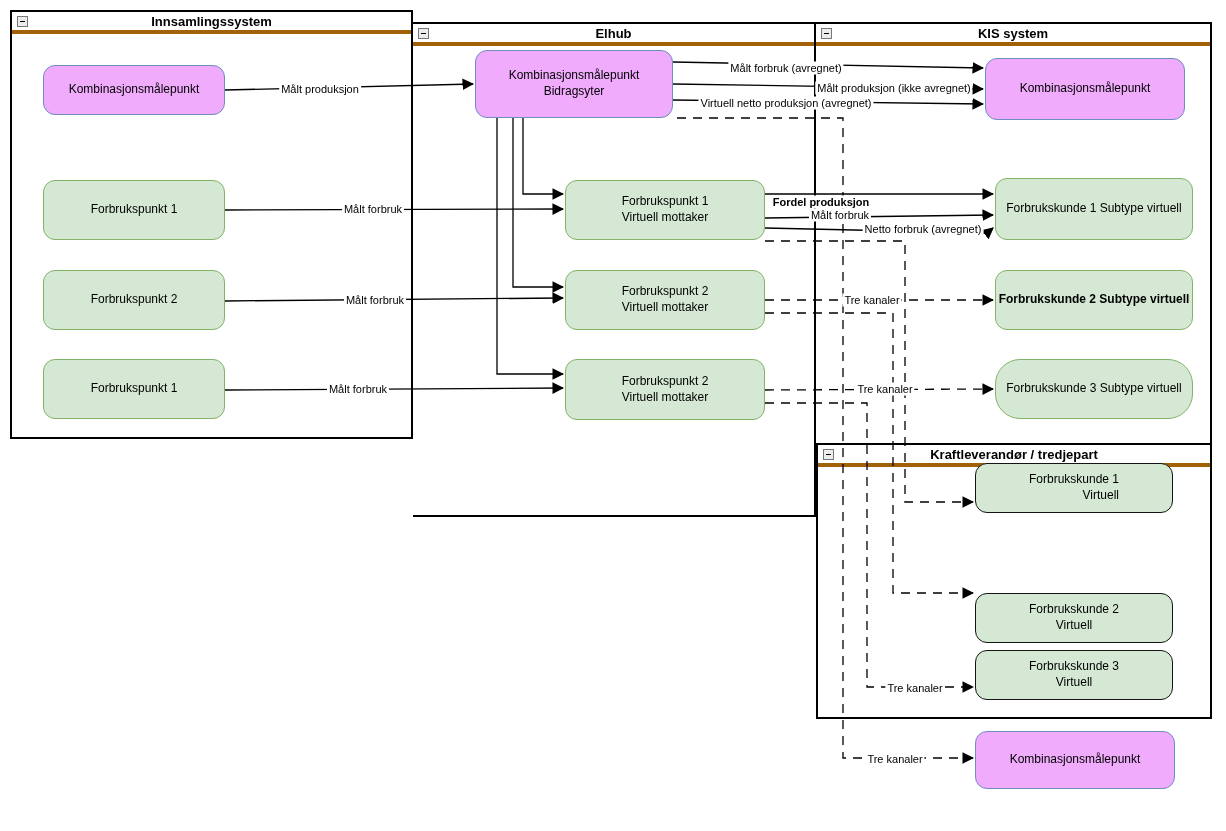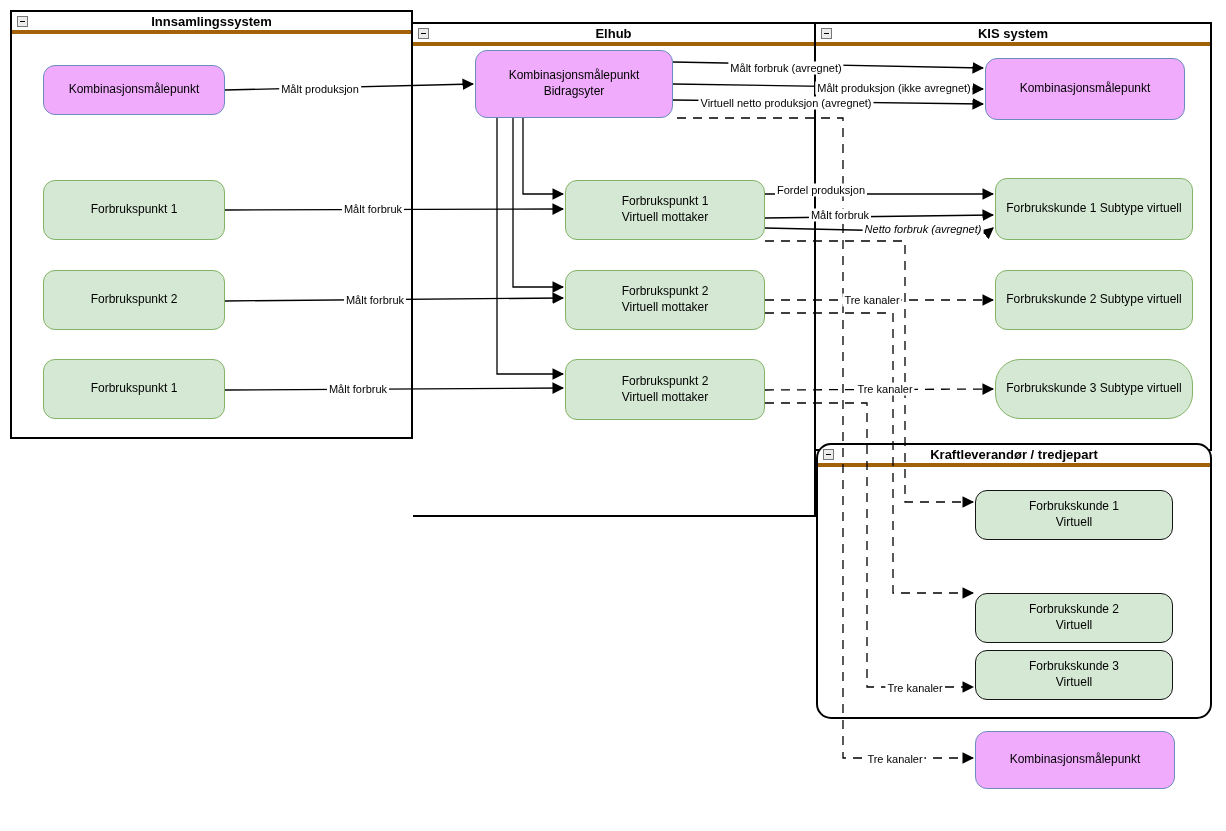--- a/index.html
+++ b/index.html
@@ -39,21 +39,21 @@
       <span class="collapse"></span>
       <span class="title">Elhub</span>
     </div>
   </div>
   <div class="container no-left" style="left:816px;top:22px;width:396px;height:429px;">
     <div class="hdr">
       <span class="collapse"></span>
       <span class="title">KIS system</span>
     </div>
   </div>
-  <div class="container" style="left:816px;top:443px;width:396px;height:276px;border-radius:15px;">
+  <div class="container" style="left:816px;top:443px;width:396px;height:276px;">
     <div class="hdr">
       <span class="collapse"></span>
       <span class="title">Kraftleverandør / tredjepart</span>
     </div>
   </div>
 
   <svg id="wires" width="1226" height="831">
     <defs>
       <marker id="arr" viewBox="0 0 10 10" refX="9" refY="5" markerWidth="9" markerHeight="9" orient="auto-start-reverse">
         <path d="M0,0 L10,5 L0,10 z" fill="#000"></path>
@@ -95,39 +95,39 @@
 Bidragsyter</div>
   <div class="node green" style="left:565px;top:180px;width:200px;height:60px;">Forbrukspunkt 1
 Virtuell mottaker</div>
   <div class="node green" style="left:565px;top:270px;width:200px;height:60px;">Forbrukspunkt 2
 Virtuell mottaker</div>
   <div class="node green" style="left:565px;top:359px;width:200px;height:61px;">Forbrukspunkt 2
 Virtuell mottaker</div>
 
   <div class="node blue" style="left:985px;top:58px;width:200px;height:62px;">Kombinasjonsmålepunkt</div>
   <div class="node green" style="left:995px;top:178px;width:198px;height:62px;">Forbrukskunde 1 Subtype virtuell</div>
-  <div class="node green" style="left:995px;top:270px;width:198px;height:60px;">Forbrukskunde 2 Subtype virtuell</div>
+  <div class="node green" style="left:995px;top:270px;width:198px;height:60px;font-weight:bold;">Forbrukskunde 2 Subtype virtuell</div>
   <div class="node green" style="left:995px;top:359px;width:198px;height:60px;border-radius:25px;">Forbrukskunde 3 Subtype virtuell</div>
 
-  <div class="node green-dark" style="left:975px;top:490px;width:198px;height:50px;">Forbrukskunde 1
+  <div class="node green-dark" style="left:975px;top:463px;width:198px;height:50px;text-align:right;">Forbrukskunde 1
 Virtuell</div>
   <div class="node green-dark" style="left:975px;top:570px;width:198px;height:50px;margin-top:23px;">Forbrukskunde 2
 Virtuell</div>
   <div class="node green-dark" style="left:975px;top:650px;width:198px;height:50px;">Forbrukskunde 3
 Virtuell</div>
   <div class="node blue" style="left:975px;top:731px;width:200px;height:58px;">Kombinasjonsmålepunkt</div>
 
   <div class="elabel" style="left:320px;top:89px;">Målt produksjon</div>
   <div class="elabel" style="left:373px;top:209px;">Målt forbruk</div>
   <div class="elabel" style="left:375px;top:300px;">Målt forbruk</div>
   <div class="elabel" style="left:358px;top:389px;">Målt forbruk</div>
   <div class="elabel" style="left:786px;top:68px;">Målt forbruk (avregnet)</div>
   <div class="elabel" style="left:866px;top:88px;margin-left:28px;">Målt produksjon (ikke avregnet)</div>
   <div class="elabel" style="left:786px;top:103px;">Virtuell netto produksjon (avregnet)</div>
-  <div class="elabel" style="left:821px;top:190px;">Fordel produksjon</div>
+  <div class="elabel" style="left:821px;top:202px;font-weight:bold;">Fordel produksjon</div>
   <div class="elabel" style="left:840px;top:215px;">Målt forbruk</div>
-  <div class="elabel" style="left:923px;top:229px;font-style:italic;">Netto forbruk (avregnet)</div>
+  <div class="elabel" style="left:923px;top:229px;">Netto forbruk (avregnet)</div>
   <div class="elabel" style="left:872px;top:300px;">Tre kanaler</div>
   <div class="elabel" style="left:885px;top:389px;">Tre kanaler</div>
   <div class="elabel" style="left:915px;top:688px;">Tre kanaler</div>
   <div class="elabel" style="left:895px;top:759px;">Tre kanaler</div>
 
 </div>
 
 </body></html>

